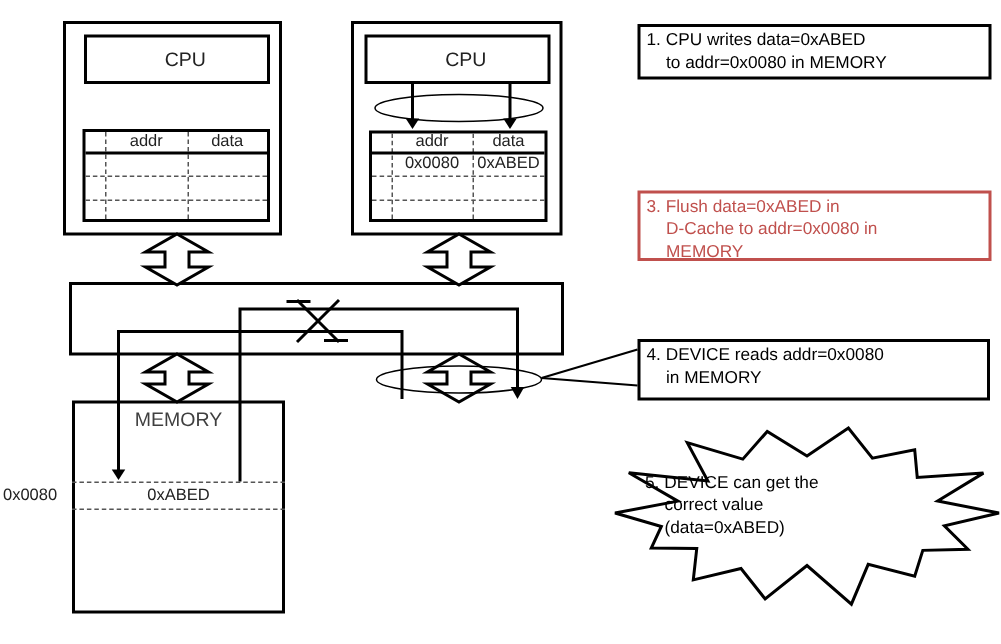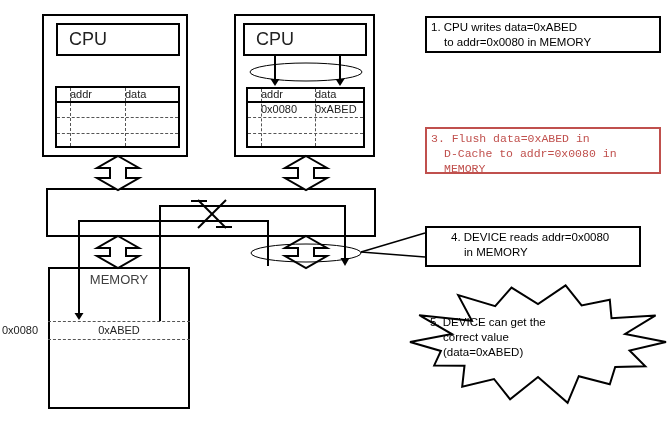--- a/index.html
+++ b/index.html
@@ -5,35 +5,35 @@
   html,body{margin:0;padding:0;background:#fff;}
   #stage{position:relative;width:667px;height:429px;background:#fff;overflow:hidden;
          font-family:"Liberation Sans",sans-serif;color:#000;}
   .abs{position:absolute;box-sizing:border-box;}
   
   .layer{position:absolute;inset:0;}
   #boxes{z-index:1;}
   #lines{z-index:2;pointer-events:none;}
   #toptext{z-index:3;text-decoration:underline;}
   .blackbox{border:2px solid #000;background:#fff;}
-  .lblbox{display:flex;align-items:center;
-          font-size:18px;color:#222;padding-left:11px;}
+  .lblbox{display:flex;align-items:center;justify-content:center;
+          font-size:13px;color:#222;padding-left:11px;}
   .unitlabel{width:100%;text-align:center;font-size:13px;color:#3f3f3f;margin-top:3px;}
   
   .tbl{border:2px solid #000;background:#fff;}
   .vdash{position:absolute;top:0;bottom:0;width:0;border-left:1px dashed #555;}
   .hdash{position:absolute;left:0;right:0;height:0;border-top:1px dashed #555;}
   .hsolid{position:absolute;left:0;right:0;height:0;border-top:2px solid #000;}
-  .cell{position:absolute;font-size:11px;color:#222;text-align:left;line-height:13px;}
+  .cell{position:absolute;font-size:11px;color:#222;text-align:center;line-height:13px;}
   
   .note{border:2px solid #000;background:#fff;}
   .note-text{font-size:11.5px;line-height:15px;white-space:pre-line;
              padding:2px 3px 2px 17px;text-indent:-13px;color:#000;}
   .note.red{border-color:#C0504D;}
-  .note.red .note-text{color:#C0504D;font-family:Liberation Mono, monospace;}
+  .note.red .note-text{color:#C0504D;}
   
   .memrow{border-top:1px dashed #555;border-bottom:1px dashed #555;
           font-size:11px;color:#222;text-align:center;line-height:17px;}
   .addrlabel{font-size:11px;color:#222;}
 </style>
 </head>
 <body>
 
 <div id="stage">
 
@@ -82,21 +82,21 @@
 
     <div class="abs note" style="left:425px;top:16px;width:236px;height:37px;">
       <div class="note-text">1. CPU writes data=0xABED
 to addr=0x0080 in MEMORY</div>
     </div>
     <div class="abs note red" style="left:425px;top:127px;width:236px;height:47px;">
       <div class="note-text">3. Flush data=0xABED in
 D-Cache to addr=0x0080 in
 MEMORY</div>
     </div>
-    <div class="abs note" style="left:425px;top:226px;width:216px;height:41px;padding-left:20px;">
+    <div class="abs note" style="left:425px;top:226px;width:235px;height:41px;">
       <div class="note-text">4. DEVICE reads addr=0x0080
 in MEMORY</div>
     </div>
   </div>
 
   <svg class="layer" id="lines" width="667" height="429" viewBox="0 0 667 429">
 
     <polygon id="burst" points="666.0,342.0 629.6,350.5 645.3,366.2 615.2,366.9 609.8,384.2 578.8,376.2 567.6,402.8 538.0,377.0 510.1,399.3 494.0,379.0 462.2,386.6 464.5,365.7 434.2,365.4 440.9,351.0 410.0,342.0 451.9,334.1 419.2,315.2 471.9,320.7 458.2,295.1 495.2,306.1 511.5,287.6 538.0,304.0 565.6,285.3 581.6,305.4 609.8,299.8 611.5,318.3 655.6,315.4 625.1,334.0" fill="#fff" stroke="#000" stroke-width="2"></polygon>
 
     <path d="M118,156 L139,168 L126,168 L126,178 L139,178 L118,190 L97,178 L110,178 L110,168 L97,168 Z" fill="#fff" stroke="#000" stroke-width="2"></path>

